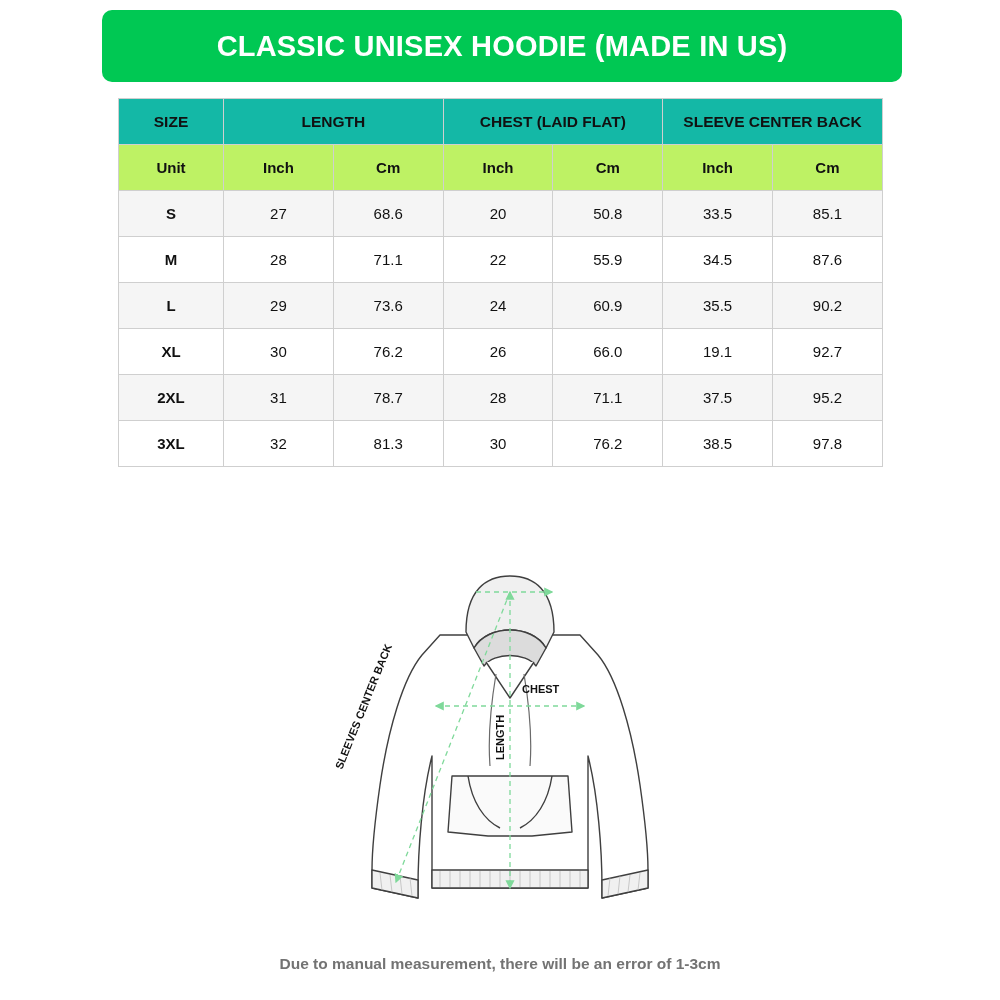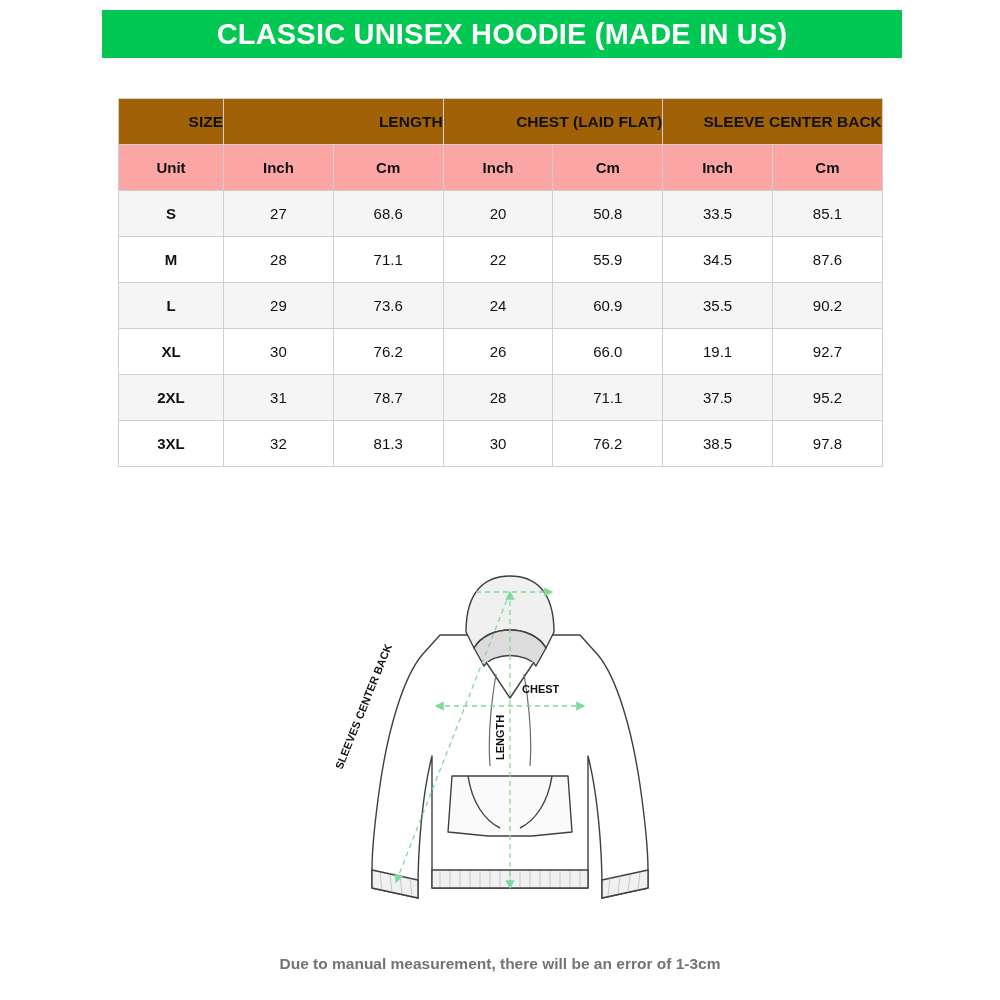--- a/index.html
+++ b/index.html
@@ -15,25 +15,26 @@
     position: relative;
     overflow: hidden;
   }
 
   
   .header-banner {
     position: absolute;
     left: 102px;
     top: 10px;
     width: 800px;
-    height: 48px;
+    height: 72px;
     background: #00c853;
     display: flex;
     align-items: center;
     justify-content: center;
+    border-radius: 10px;
   }
   .header-banner .title {
     color: #ffffff;
     font-size: 29px;
     font-weight: bold;
     letter-spacing: 0.2px;
     text-align: center;
     white-space: nowrap;
   }
 
@@ -54,35 +55,34 @@
     border: 1px solid #cfcfcf;
     text-align: center;
     font-size: 15px;
     color: #111111;
     height: 45px;
     padding: 0;
   }
   table.size-table thead th {
     font-weight: bold;
     font-size: 15.5px;
-    background: #a16207;
-    text-align: right;
+    background: #14b8a6;
   }
   table.size-table tbody tr td:first-child {
     font-weight: bold;
   }
   table.size-table tbody tr:nth-child(odd) td {
     background: #ffffff;
   }
   table.size-table tbody tr:nth-child(even) td {
     background: #f5f5f5;
   }
   table.size-table tbody tr.unit-row td {
     font-weight: bold;
-    background: #fca5a5;
+    background: #bef264;
     margin-top: 24px;
   }
   .col-size { width: 105px; }
   .col-num  { width: 109.8px; }
 
   
   .diagram {
     position: absolute;
     left: 300px;
     top: 570px;

